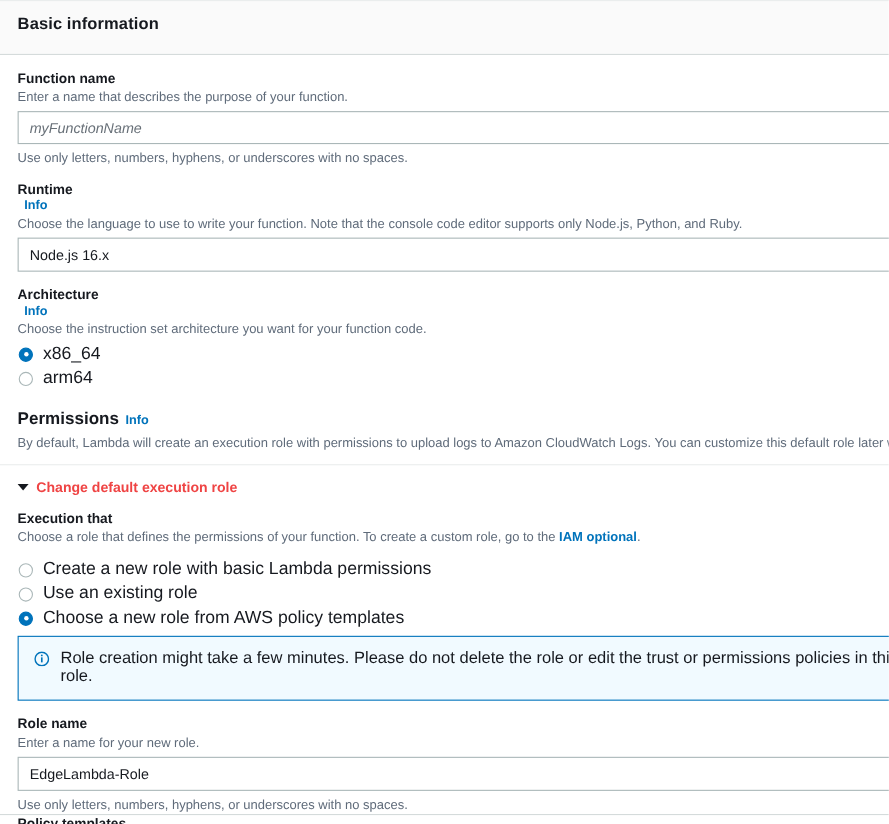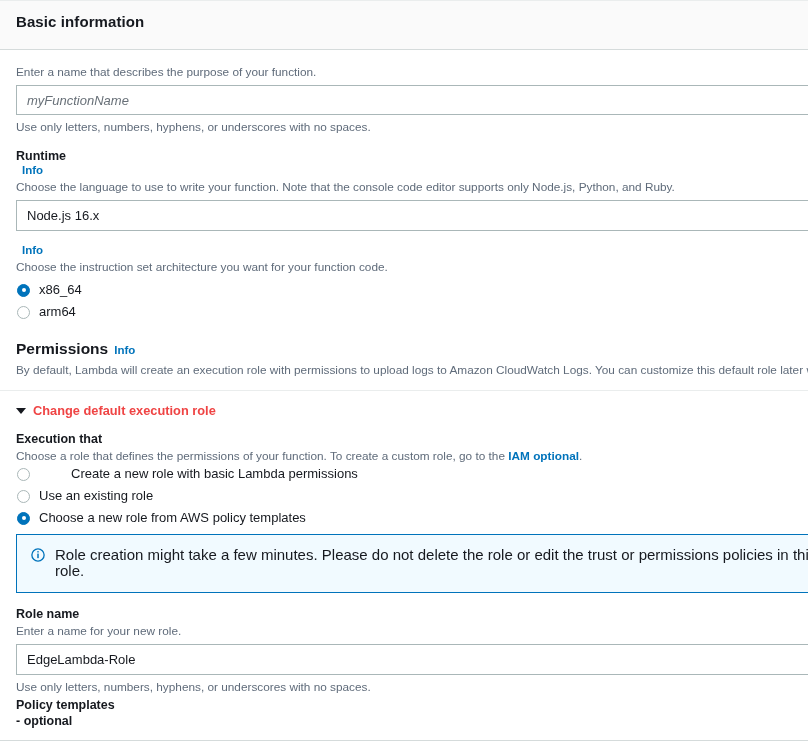--- a/index.html
+++ b/index.html
@@ -142,21 +142,21 @@
   .radio-mark.on::after {
     content: "";
     position: absolute;
     left: 50%; top: 50%;
     width: 4px; height: 4px;
     margin-left: -2px; margin-top: -2px;
     border-radius: 50%;
     background: #ffffff;
   }
   .radio-text {
-    font-size: 13px;
+    font-size: 16px;
     color: #16191f;
     line-height: 16px;
   }
 
   
   .section-head {
     margin-top: 18px;
     display: flex;
     align-items: baseline;
   }
@@ -233,33 +233,34 @@
 
 <div class="panel">
 
   <div class="panel-header">
     <h2>Basic information</h2>
   </div>
 
   <div class="panel-body">
 
     <div class="field-group">
+      <span class="field-label">Function name</span>
       <div class="field-desc">Enter a name that describes the purpose of your function.</div>
       <div class="text-input placeholder">myFunctionName</div>
       <div class="constraint">Use only letters, numbers, hyphens, or underscores with no spaces.</div>
     </div>
 
     <div class="field-group">
       <span class="field-label">Runtime</span><a class="info-link">Info</a>
       <div class="field-desc">Choose the language to use to write your function. Note that the console code editor supports only Node.js, Python, and Ruby.</div>
       <div class="select-input">Node.js 16.x</div>
     </div>
 
     <div class="field-group">
-      <a class="info-link">Info</a>
+      <span class="field-label">Architecture</span><a class="info-link">Info</a>
       <div class="field-desc">Choose the instruction set architecture you want for your function code.</div>
 
       <div class="radio-row arch-first">
         <span class="radio-mark on"></span>
         <span class="radio-text">x86_64</span>
       </div>
       <div class="radio-row">
         <span class="radio-mark off"></span>
         <span class="radio-text">arm64</span>
       </div>
@@ -275,21 +276,21 @@
 
     <div class="expander">
       <span class="caret"></span>
       <span class="expander-label">Change default execution role</span>
     </div>
 
     <div class="field-group">
       <span class="field-label">Execution that</span>
       <div class="field-desc"><span>Choose a role that defines the permissions of your function. To create a custom role, go to the </span><a>IAM optional</a><span>.</span></div>
 
-      <div class="radio-row" style="margin-top:0;gap:32px;">
+      <div class="radio-row" style="margin-top:12px;">
         <span class="radio-mark off"></span>
         <span class="radio-text">Create a new role with basic Lambda permissions</span>
       </div>
       <div class="radio-row">
         <span class="radio-mark off"></span>
         <span class="radio-text">Use an existing role</span>
       </div>
       <div class="radio-row">
         <span class="radio-mark on"></span>
         <span class="radio-text">Choose a new role from AWS policy templates</span>

